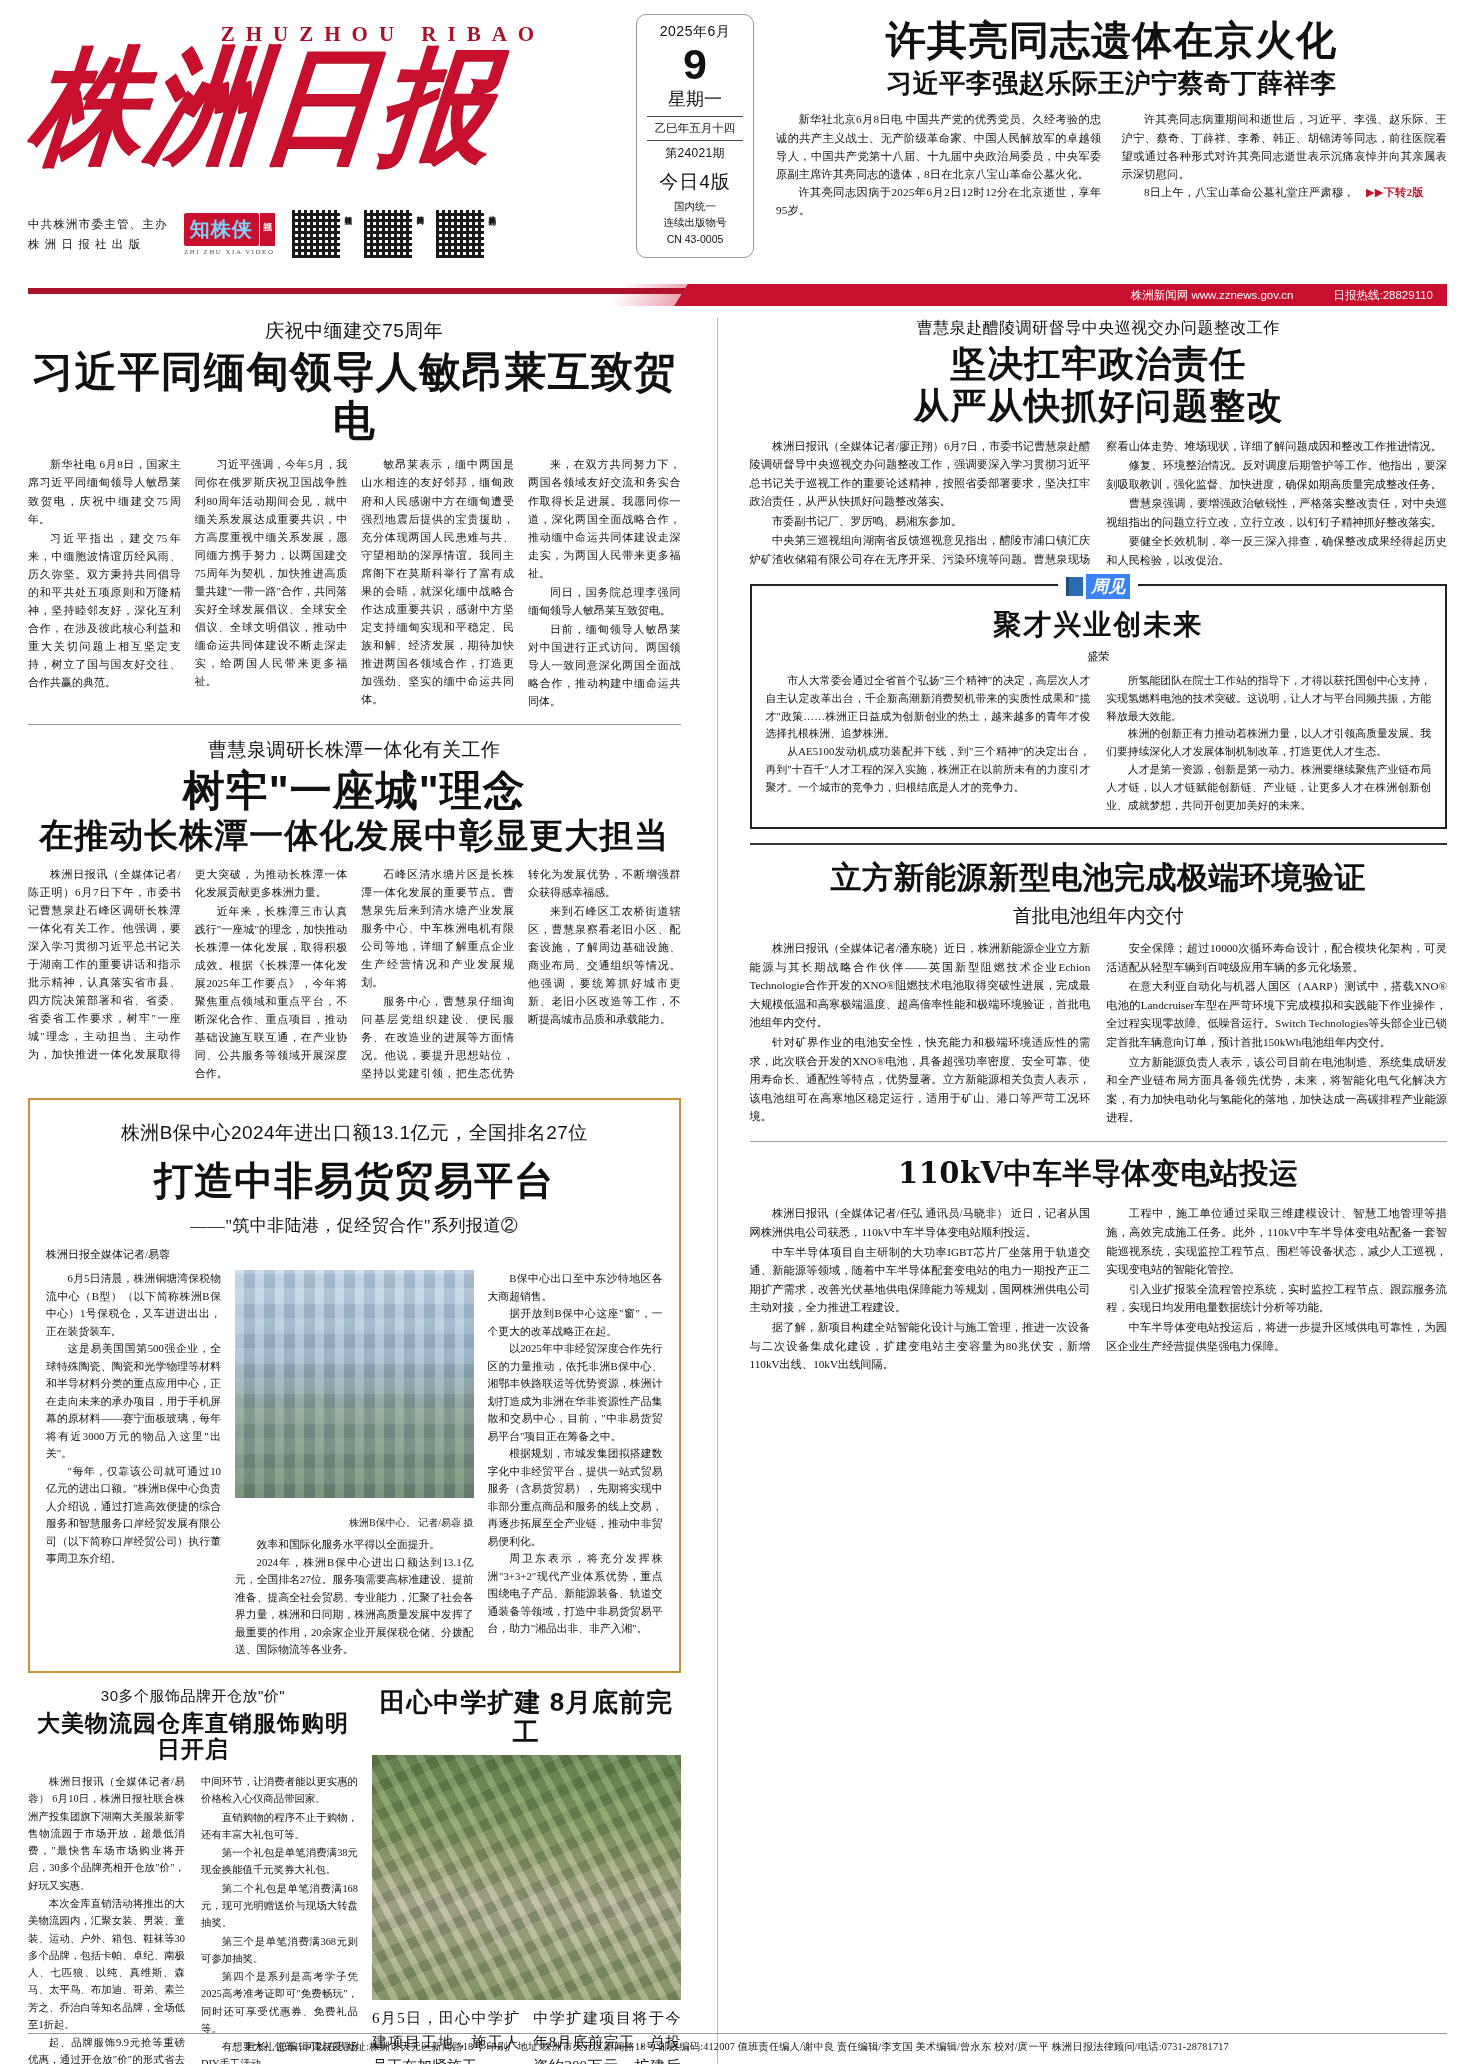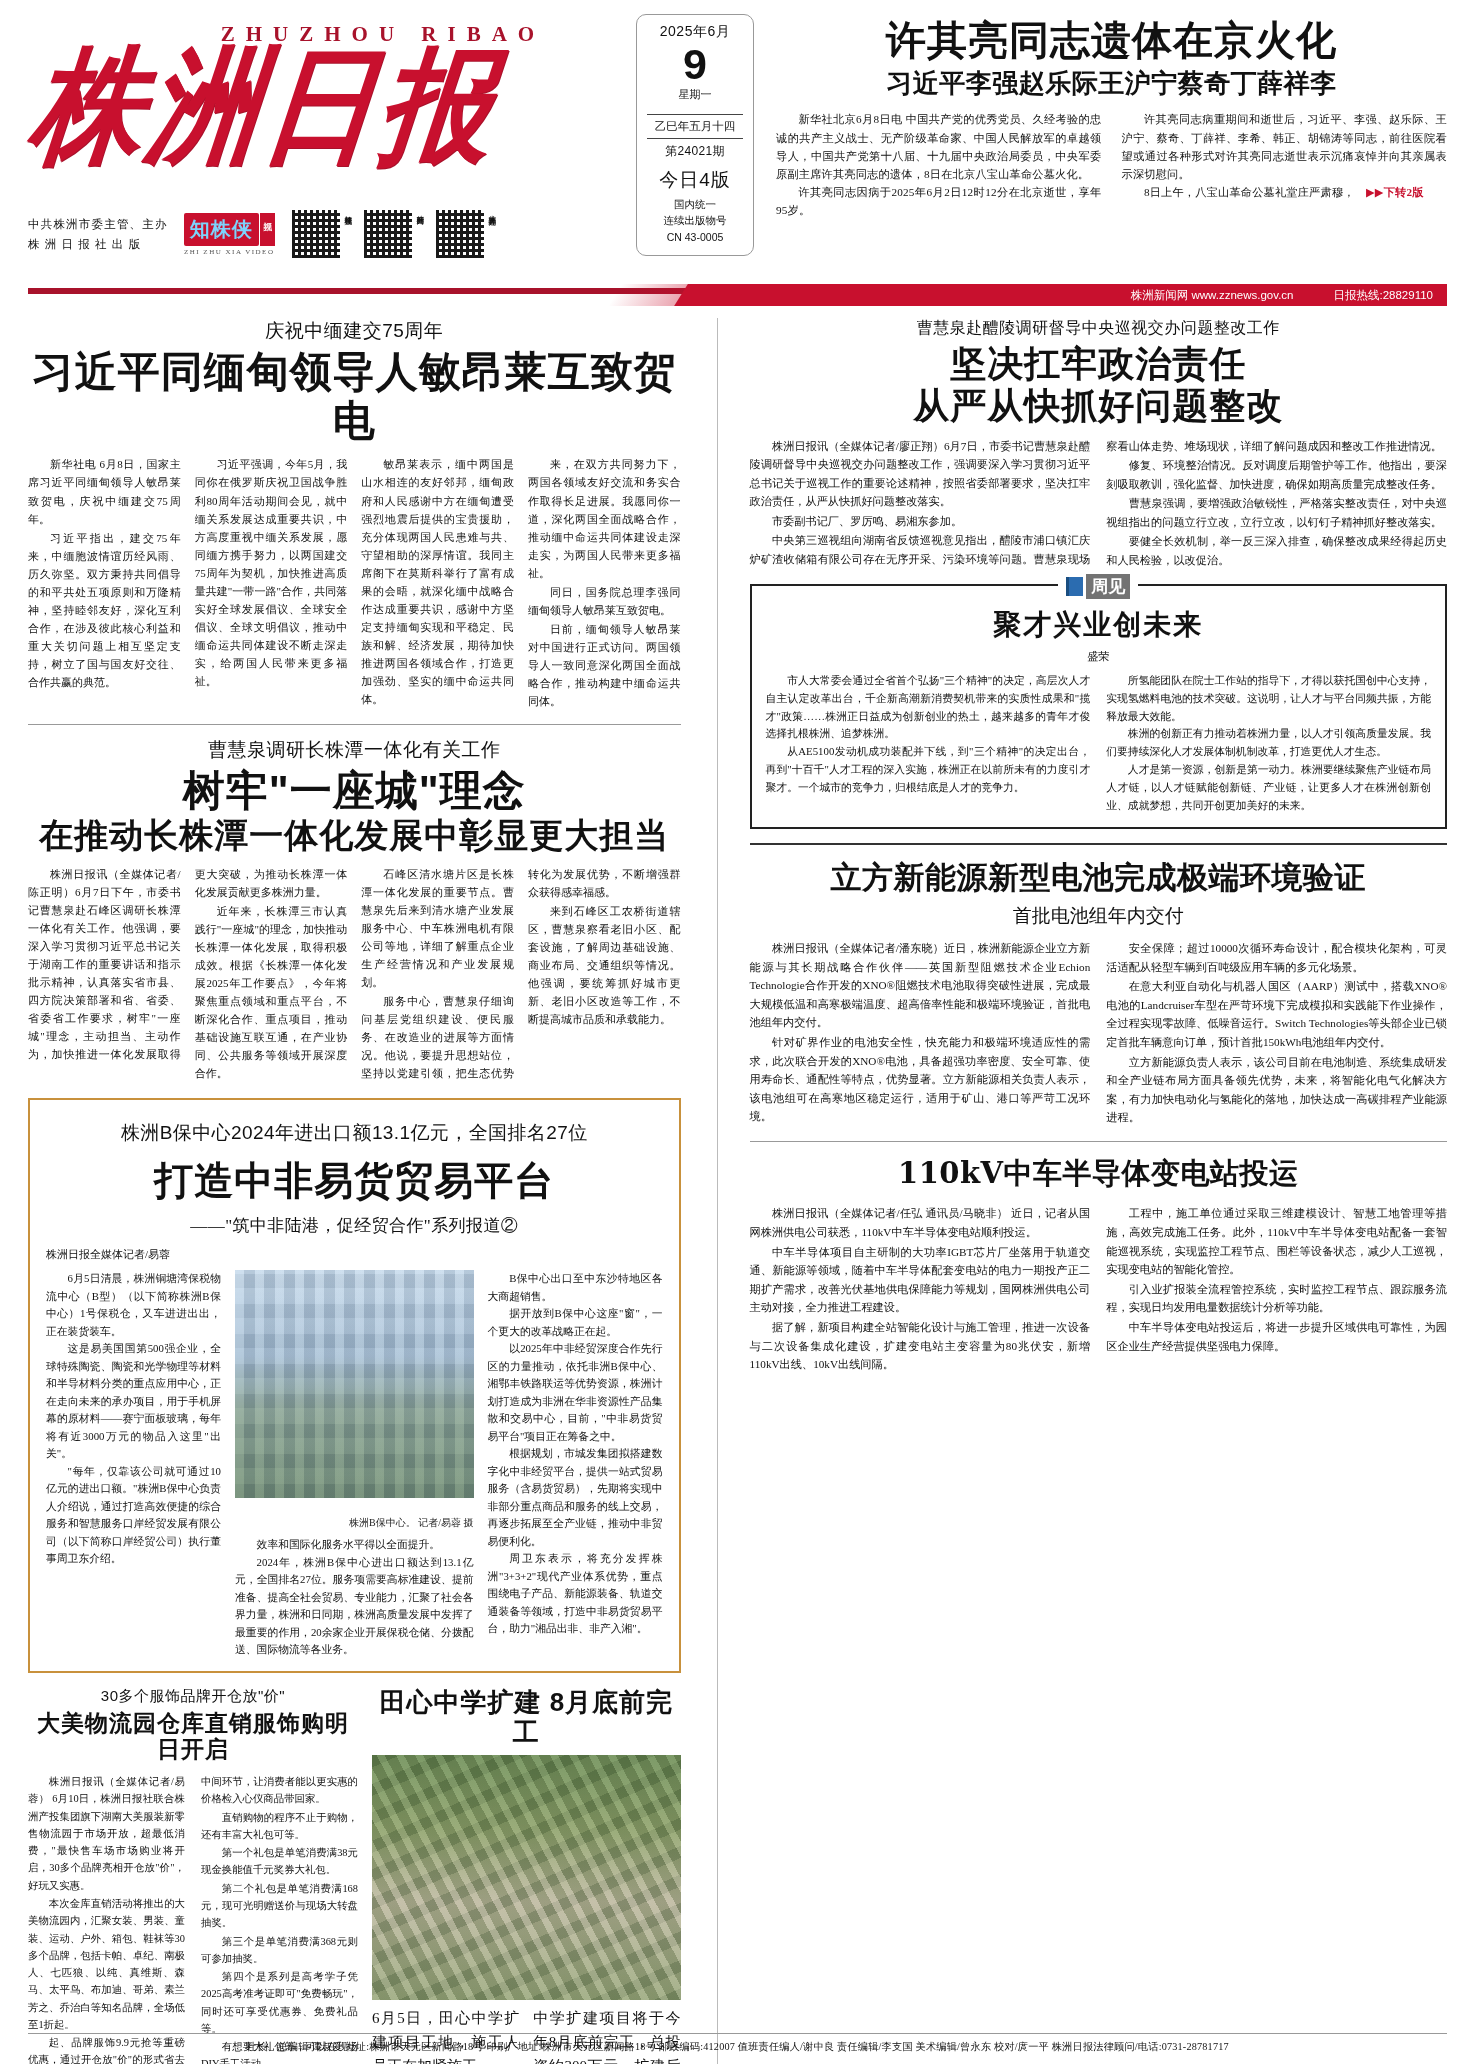--- a/index.html
+++ b/index.html
@@ -54,21 +54,21 @@
 
   .datebox {
     width: 118px; margin-left: 8px; margin-top: 14px;
     border: 1px solid #999; border-radius: 10px;
     padding: 8px 4px 10px; text-align: center;
     font-family: "Liberation Sans", sans-serif;
     background: #fff; align-self: flex-start;
   }
   .db-ym { font-size: 14px; letter-spacing: .5px; }
   .db-day { font-size: 43px; font-weight: 700; line-height: 1.0; margin: 2px 0 1px; font-family: "Liberation Sans", sans-serif; }
-  .db-week { font-size: 11px; margin-bottom: 12px; }
+  .db-week { font-size: 18px; margin-bottom: 5px; }
   .db-sep { border-top: 1px solid #444; margin: 4px 6px; }
   .db-lunar { font-size: 11.5px; }
   .db-issue { font-size: 12px; letter-spacing: .3px; }
   .db-pages { font-size: 19px; margin: 7px 0 3px; letter-spacing: 1px; }
   .db-cn { font-size: 10.5px; line-height: 1.55; }
 
   .mast-right { flex: 1; padding-left: 22px; padding-top: 18px; }
   .lead-h1 {
     font-family: "Liberation Sans", sans-serif; font-weight: 700;
     font-size: 40px; letter-spacing: 1px; text-align: center; line-height: 1.12;
@@ -156,21 +156,21 @@
   }
   .photo-cap { font-size: 10px; text-align: right; margin-top: 18px; color:#222; }
 
   
   .comment-box { border: 2px solid #222; padding: 10px 14px 12px; margin-top: 14px; position: relative; }
   .cb-logo { text-align:center; margin-top:-22px; margin-bottom: 6px; }
   .cb-chip {
     display:inline-flex; align-items:center; gap:3px; background:#fff; padding: 0 8px;
   }
   .cb-chip .book { width:17px; height:19px; background:#2b6cb0; border-left:3px solid #1a4e80; display:inline-block; }
-  .cb-chip .word { background:#737373; color:#fff; font-weight:700; font-size:17px; padding:1px 5px; font-family:"Liberation Sans",sans-serif;}
+  .cb-chip .word { background:#3b82f6; color:#fff; font-weight:700; font-size:17px; padding:1px 5px; font-family:"Liberation Sans",sans-serif;font-style:italic;}
   .cb-title { text-align:center; font-size: 28px; font-weight:700; letter-spacing:2px; font-family:"DejaVu Serif", serif; }
   .cb-author { text-align:center; font-size: 11px; margin: 5px 0 8px; }
   .cb-body { column-count: 2; column-gap: 16px; font-size: 10.8px; line-height: 1.66; text-align: justify; }
   .cb-body p { text-indent: 2em; }
 
   .hd-serif {
     text-align:center; font-family:"DejaVu Serif", serif; font-weight:700;
     font-size: 31px; letter-spacing: .5px;
   }
   .hd-serif-sub { text-align:center; font-size:19px; margin-top:4px; font-family:"DejaVu Serif",serif; }

